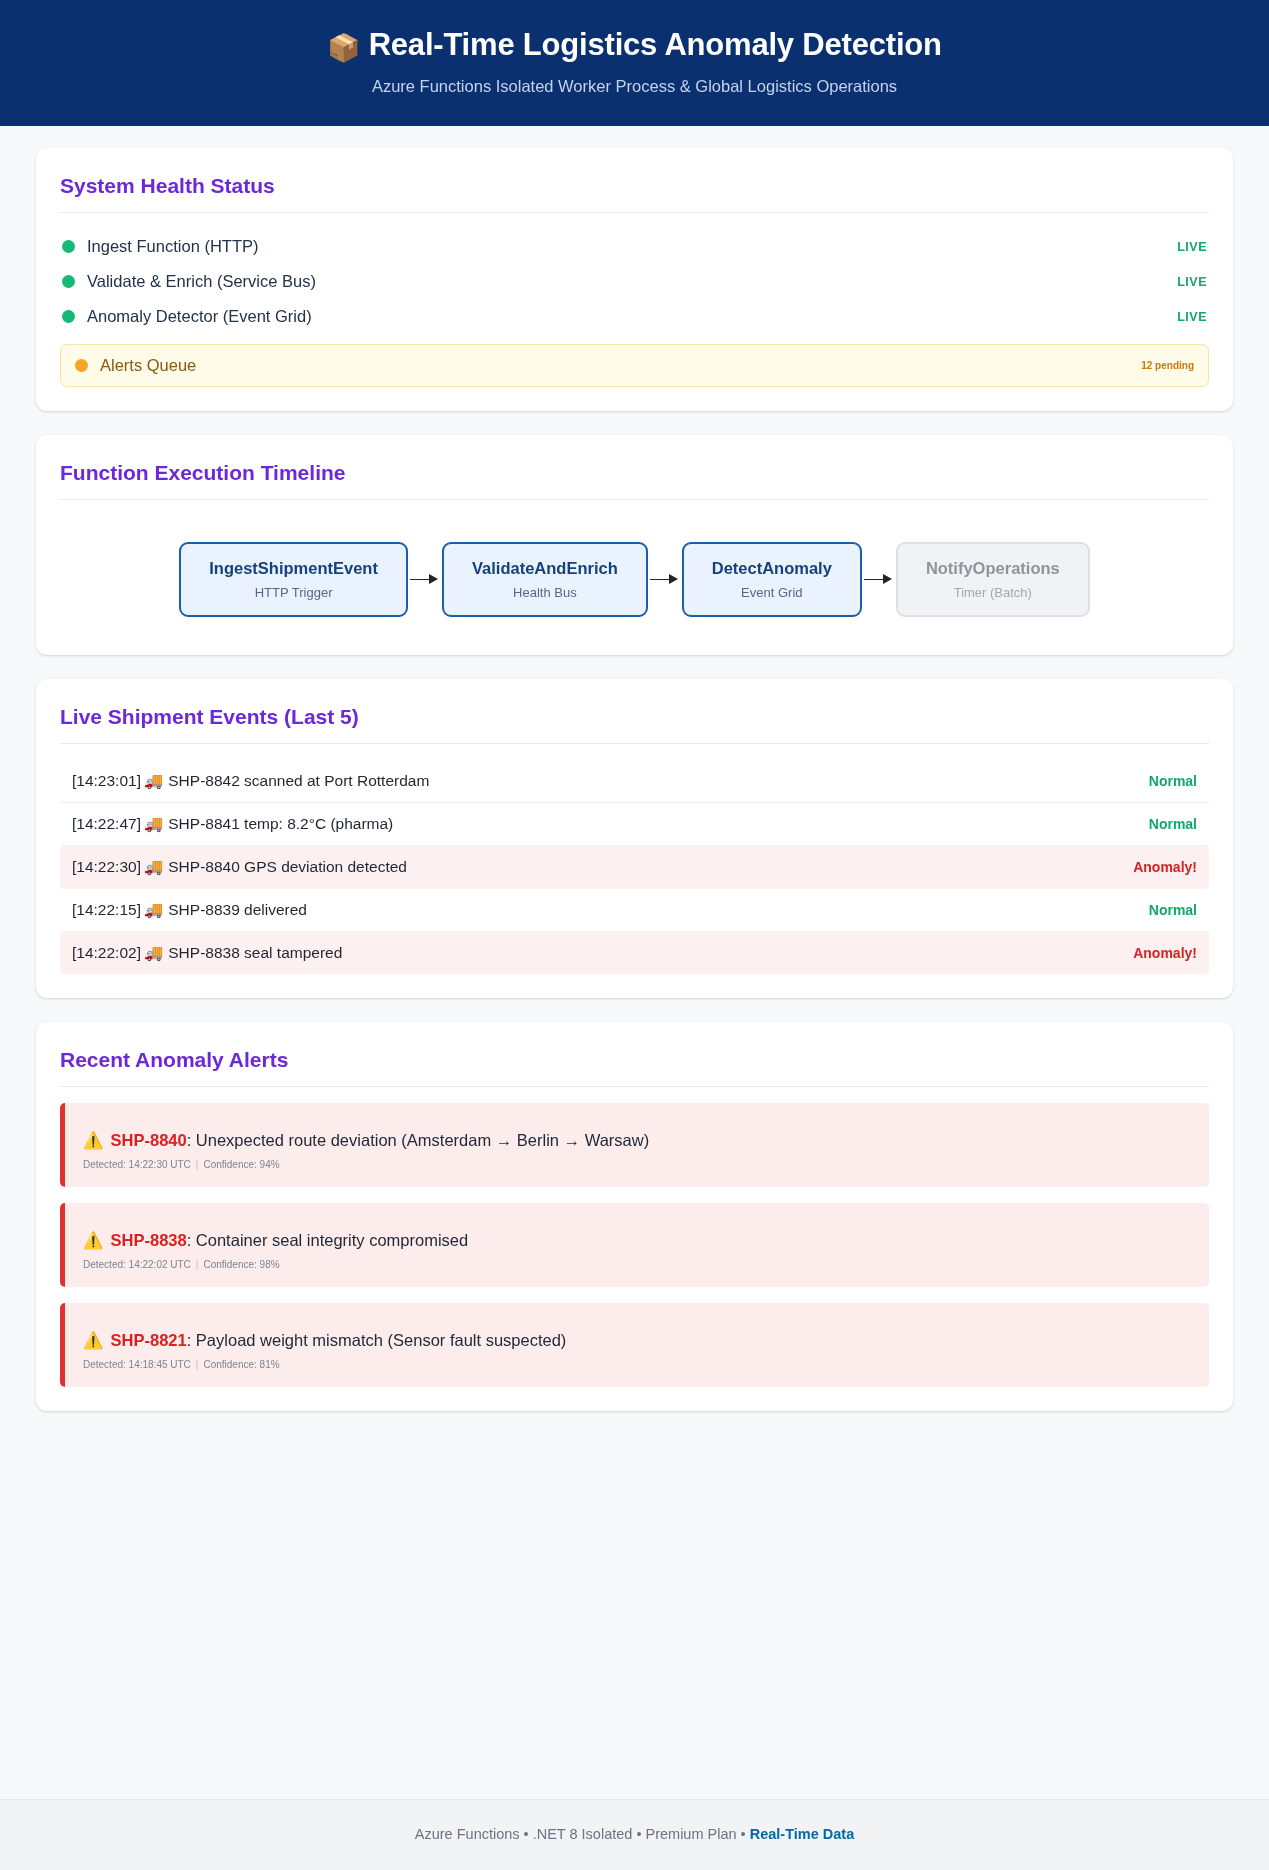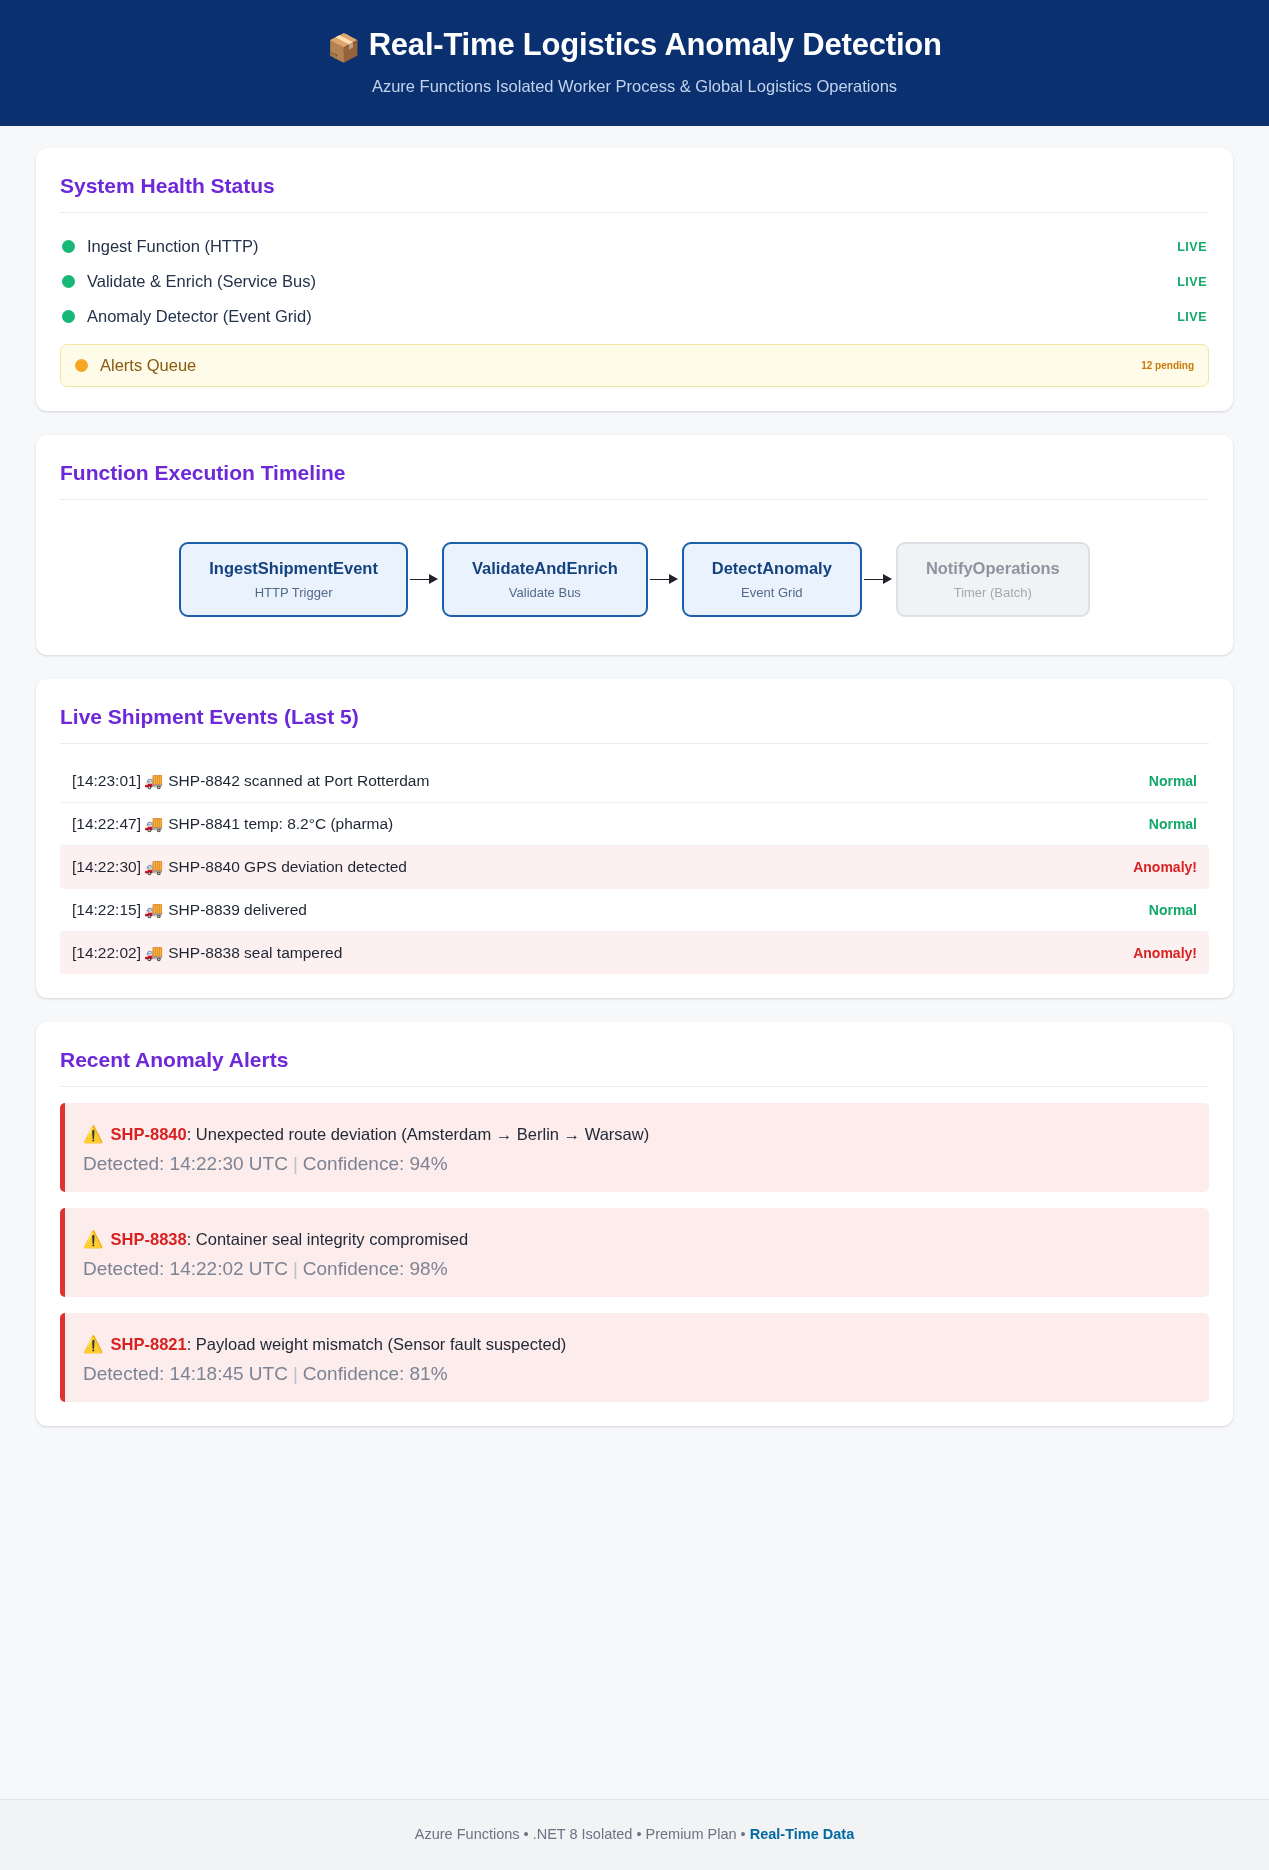--- a/index.html
+++ b/index.html
@@ -133,28 +133,28 @@
   .event-row .state { font-size: 14px; font-weight: bold; }
   .state.normal { color: #12a869; }
   .state.anomaly { color: #d92121; }
   .event-row.anomaly { background: #fdf0f0; border-bottom-color: #fdf0f0; border-radius: 4px; }
 
   
   .alert {
     background: #fdecec;
     border-left: 5px solid #e03131;
     border-radius: 5px;
-    padding: 22px 18px 17px;
+    padding: 28px 18px 17px;
     margin-bottom: 16px;
   }
   .alert:last-child { margin-bottom: 0; }
   .alert .line1 { font-size: 16.5px; color: #222a38; }
   .alert .line1 .warn-icon { margin-right: 7px; }
   .alert .line1 .sid { color: #d92121; font-weight: bold; }
-  .alert .meta { font-size: 19px; color: #7b8494; margin-top: 9px; }
+  .alert .meta { font-size: 10px; color: #7b8494; margin-top: 9px; }
   .alert .meta .sep { margin: 0 5px; color: #b9c0cb; }
 
   
   .footer {
     background: #f2f3f5;
     border-top: 1px solid #e4e6ea;
     text-align: center;
     padding: 26px 0 28px;
     font-size: 14.5px;
     color: #6b7384;
@@ -204,21 +204,21 @@
     <div class="card">
       <h2>Function Execution Timeline</h2>
       <div class="timeline" id="timeline-flow">
           <div class="node">
             <div class="name">IngestShipmentEvent</div>
             <div class="trigger">HTTP Trigger</div>
           </div>
           <div class="arrow"></div>
           <div class="node">
             <div class="name">ValidateAndEnrich</div>
-            <div class="trigger">Validate Bus</div>
+            <div class="trigger">Health Bus</div>
           </div>
           <div class="arrow"></div>
           <div class="node">
             <div class="name">DetectAnomaly</div>
             <div class="trigger">Event Grid</div>
           </div>
           <div class="arrow"></div>
           <div class="node muted">
             <div class="name">NotifyOperations</div>
             <div class="trigger">Timer (Batch)</div>

